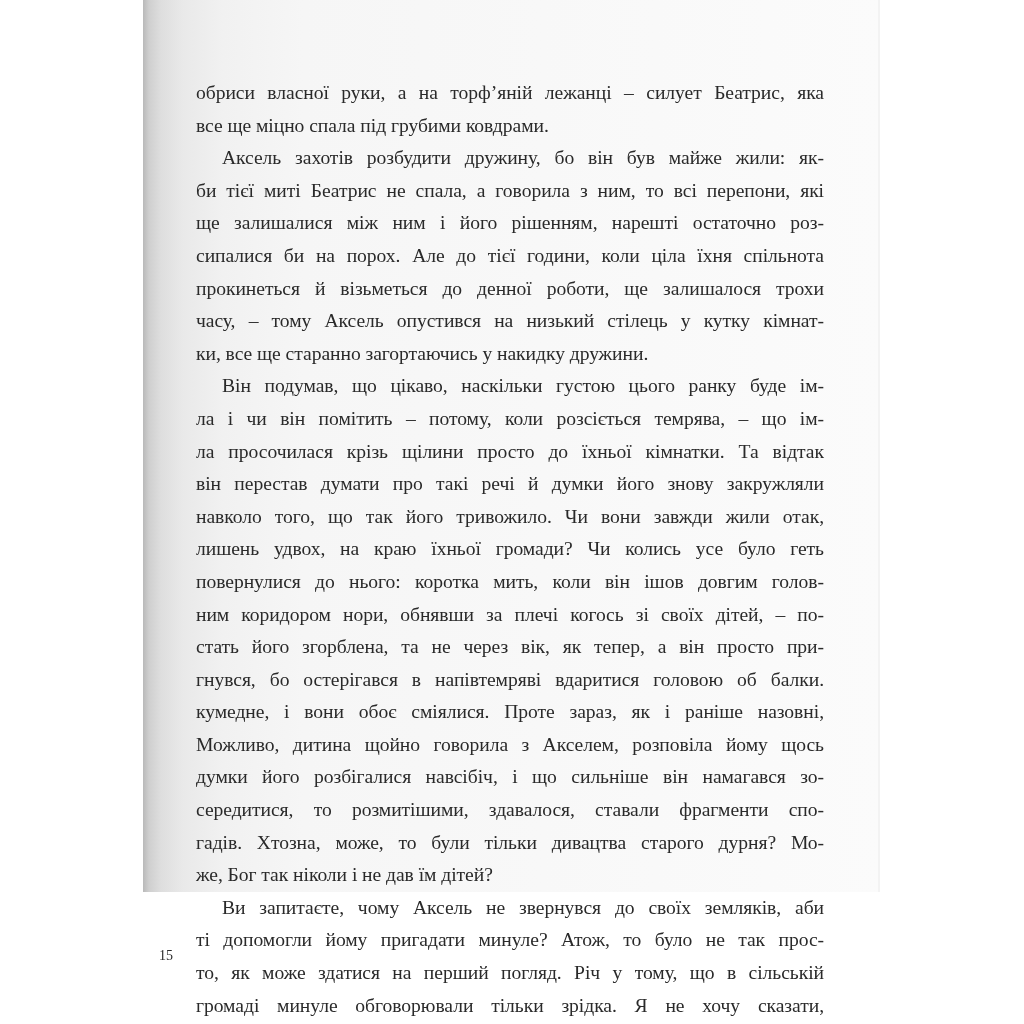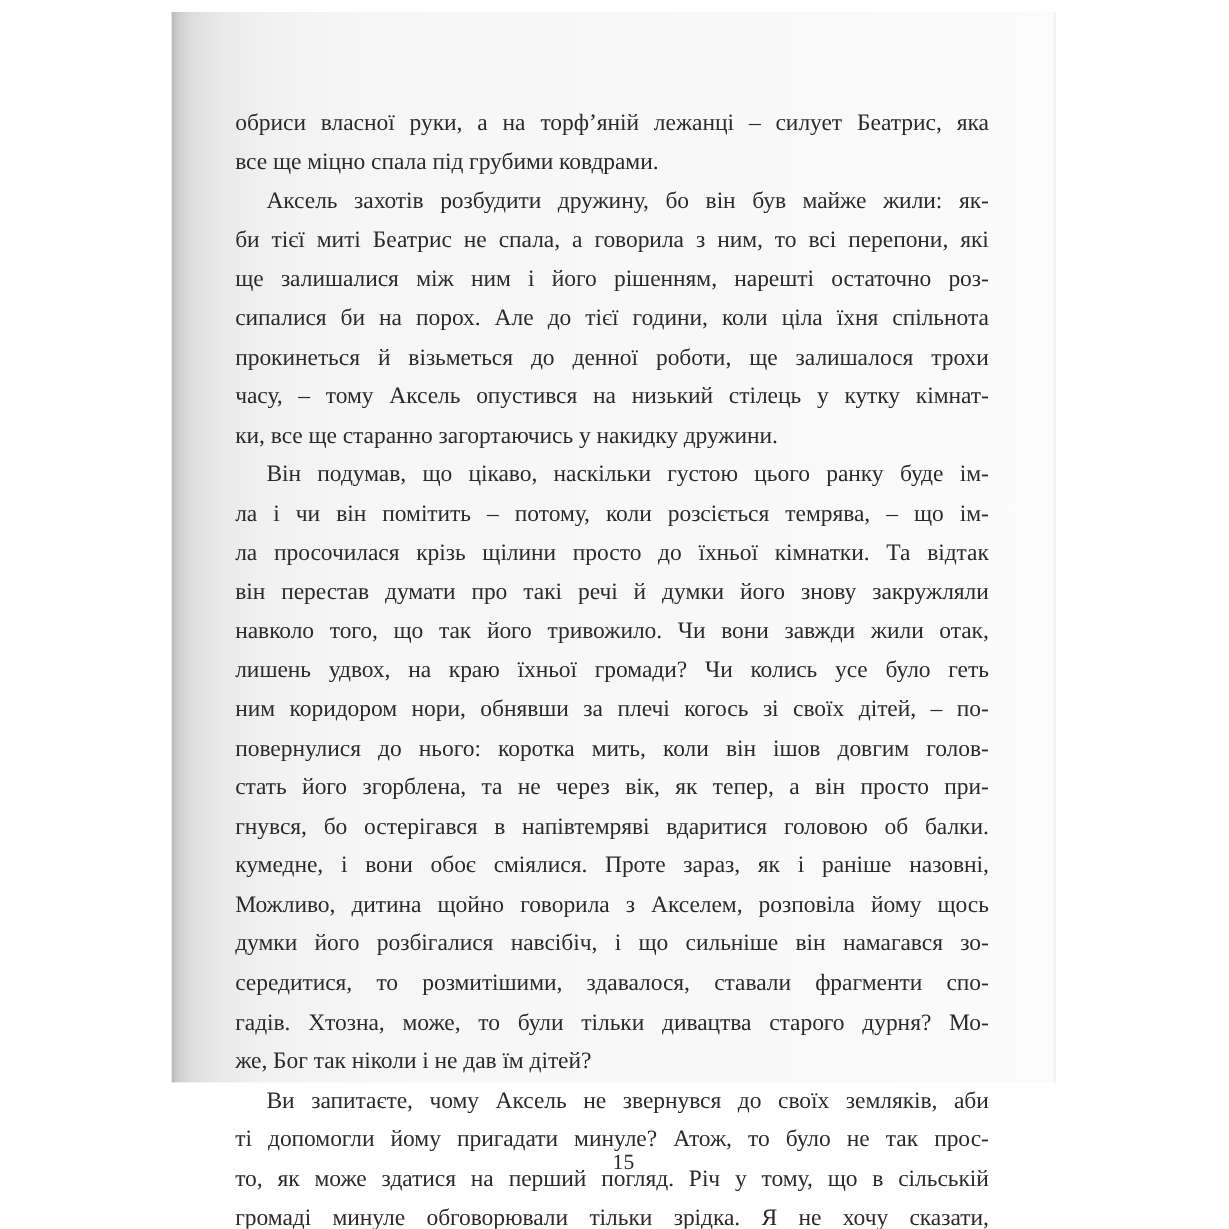--- a/index.html
+++ b/index.html
@@ -12,21 +12,21 @@
   }
   .scan {
     position: relative;
     width: 1024px;
     height: 1024px;
     background: #ffffff;
   }
   .page {
     position: absolute;
     left: 143px;
-    top: 10px;
+    top: 0;
     width: 737px;
     height: 892px;
     background: linear-gradient(to right,
       #b9b9b9 0px,
       #cfcfcf 6px,
       #dedede 18px,
       #e9e9e9 40px,
       #f1f1f1 80px,
       #f6f6f6 160px,
       #f8f8f8 400px,
@@ -65,23 +65,23 @@
     text-align-last: left;
   }
   .line.indent {
     text-indent: 26px;
   }
   .page-number {
     position: absolute;
     left: 0;
     width: 100%;
     top: 948px;
-    text-align: center;
+    text-align: left;
     font-family: "Liberation Serif", "DejaVu Serif", serif;
-    font-size: 18px;
+    font-size: 14px;
     color: #2a2a2a;
     padding-left: 16px;
     box-sizing: border-box;
   }
 </style>
 </head>
 <body>
 
 <div class="scan">
   <div class="page">
@@ -102,22 +102,22 @@
         <span class="line last">ки, все ще старанно загортаючись у накидку дружини.</span>
       </p>
 
       <p class="para">
         <span class="line indent">Він подумав, що цікаво, наскільки густою цього ранку буде ім-</span>
         <span class="line">ла і чи він помітить – потому, коли розсіється темрява, – що ім-</span>
         <span class="line">ла просочилася крізь щілини просто до їхньої кімнатки. Та відтак</span>
         <span class="line">він перестав думати про такі речі й думки його знову закружляли</span>
         <span class="line">навколо того, що так його тривожило. Чи вони завжди жили отак,</span>
         <span class="line">лишень удвох, на краю їхньої громади? Чи колись усе було геть</span>
+        <span class="line">повернулися до нього: коротка мить, коли він ішов довгим голов-</span>
         <span class="line">ним коридором нори, обнявши за плечі когось зі своїх дітей, – по-</span>
-        <span class="line">повернулися до нього: коротка мить, коли він ішов довгим голов-</span>
         <span class="line">стать його згорблена, та не через вік, як тепер, а він просто при-</span>
         <span class="line">гнувся, бо остерігався в напівтемряві вдаритися головою об балки.</span>
         <span class="line">кумедне, і вони обоє сміялися. Проте зараз, як і раніше назовні,</span>
         <span class="line">Можливо, дитина щойно говорила з Акселем, розповіла йому щось</span>
         <span class="line">думки його розбігалися навсібіч, і що сильніше він намагався зо-</span>
         <span class="line">середитися, то розмитішими, здавалося, ставали фрагменти спо-</span>
         <span class="line">гадів. Хтозна, може, то були тільки дивацтва старого дурня? Мо-</span>
         <span class="line last">же, Бог так ніколи і не дав їм дітей?</span>
       </p>
 

